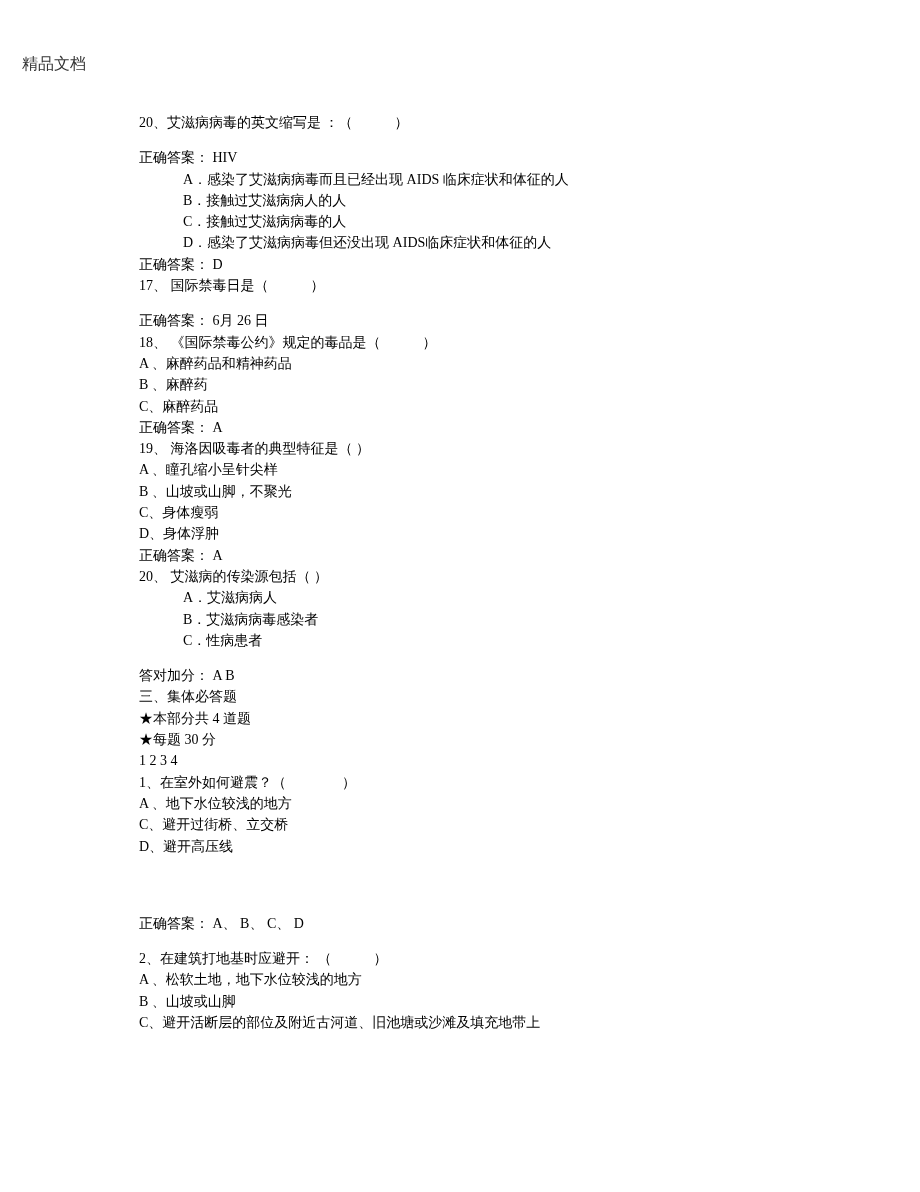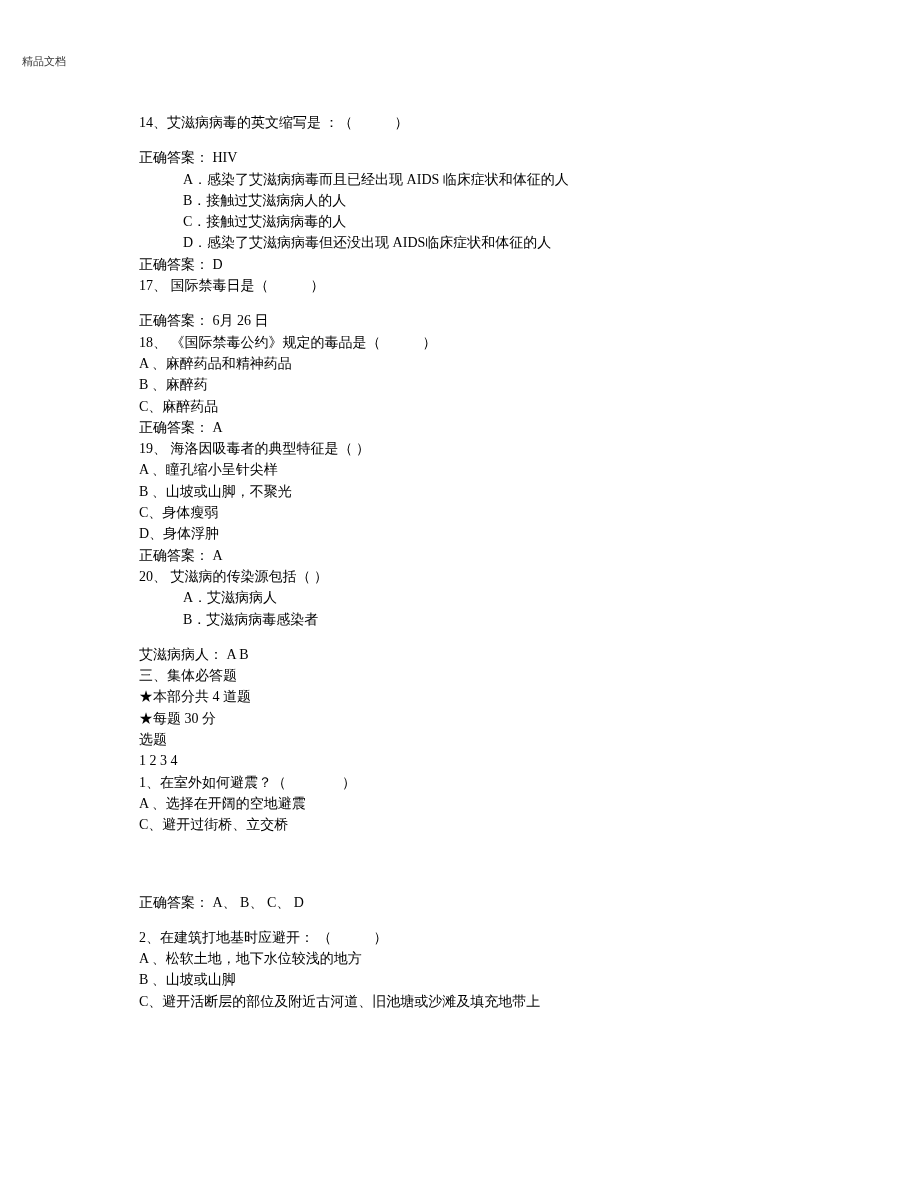--- a/index.html
+++ b/index.html
@@ -13,21 +13,21 @@
       background: #fff;
       font-family: "SimSun", "宋体", serif;
       font-size: 14px;
       color: #000;
       position: relative;
     }
     .header-label {
       position: absolute;
       top: 54px;
       left: 22px;
-      font-size: 11px;
+      font-size: 16px;
       color: #333;
     }
     .content {
       position: absolute;
       top: 113px;
       left: 139px;
       width: 640px;
       line-height: 1.45;
     }
     .line {
@@ -43,21 +43,21 @@
       height: 56px;
     }
   </style>
 </head>
 <body>
 
 <div class="header-label">精品文档</div>
 
 <div class="content">
 
-  <div class="line">14、艾滋病病毒的英文缩写是 ：（　　　）</div>
+  <div class="line">20、艾滋病病毒的英文缩写是 ：（　　　）</div>
   <div class="spacer"></div>
   <div class="line">正确答案： HIV</div>
 
   <div class="line indent">A．感染了艾滋病病毒而且已经出现 AIDS 临床症状和体征的人</div>
   <div class="line indent">B．接触过艾滋病病人的人</div>
   <div class="line indent">C．接触过艾滋病病毒的人</div>
   <div class="line indent">D．感染了艾滋病病毒但还没出现 AIDS临床症状和体征的人</div>
   <div class="line">正确答案： D</div>
 
   <div class="line">17、 国际禁毒日是（　　　）</div>
@@ -73,32 +73,33 @@
   <div class="line">19、 海洛因吸毒者的典型特征是（ ）</div>
   <div class="line">A 、瞳孔缩小呈针尖样</div>
   <div class="line">B 、山坡或山脚，不聚光</div>
   <div class="line">C、身体瘦弱</div>
   <div class="line">D、身体浮肿</div>
   <div class="line">正确答案： A</div>
 
   <div class="line">20、 艾滋病的传染源包括（ ）</div>
   <div class="line indent">A．艾滋病病人</div>
   <div class="line indent">B．艾滋病病毒感染者</div>
+  <div class="line indent">C．性病患者</div>
   <div class="spacer"></div>
-  <div class="line">艾滋病病人： A B</div>
+  <div class="line">答对加分： A B</div>
 
   <div class="line">三、集体必答题</div>
   <div class="line">★本部分共 4 道题</div>
   <div class="line">★每题 30 分</div>
-  <div class="line">选题</div>
   <div class="line">1 2 3 4</div>
 
   <div class="line">1、在室外如何避震？（　　　　）</div>
-  <div class="line">A 、选择在开阔的空地避震</div>
+  <div class="line">A 、地下水位较浅的地方</div>
   <div class="line">C、避开过街桥、立交桥</div>
+  <div class="line">D、避开高压线</div>
   <div class="spacer-big"></div>
   <div class="line">正确答案： A、 B、 C、 D</div>
   <div class="spacer"></div>
 
   <div class="line">2、在建筑打地基时应避开： （　　　）</div>
   <div class="line">A 、松软土地，地下水位较浅的地方</div>
   <div class="line">B 、山坡或山脚</div>
   <div class="line">C、避开活断层的部位及附近古河道、旧池塘或沙滩及填充地带上</div>
 
 </div>

